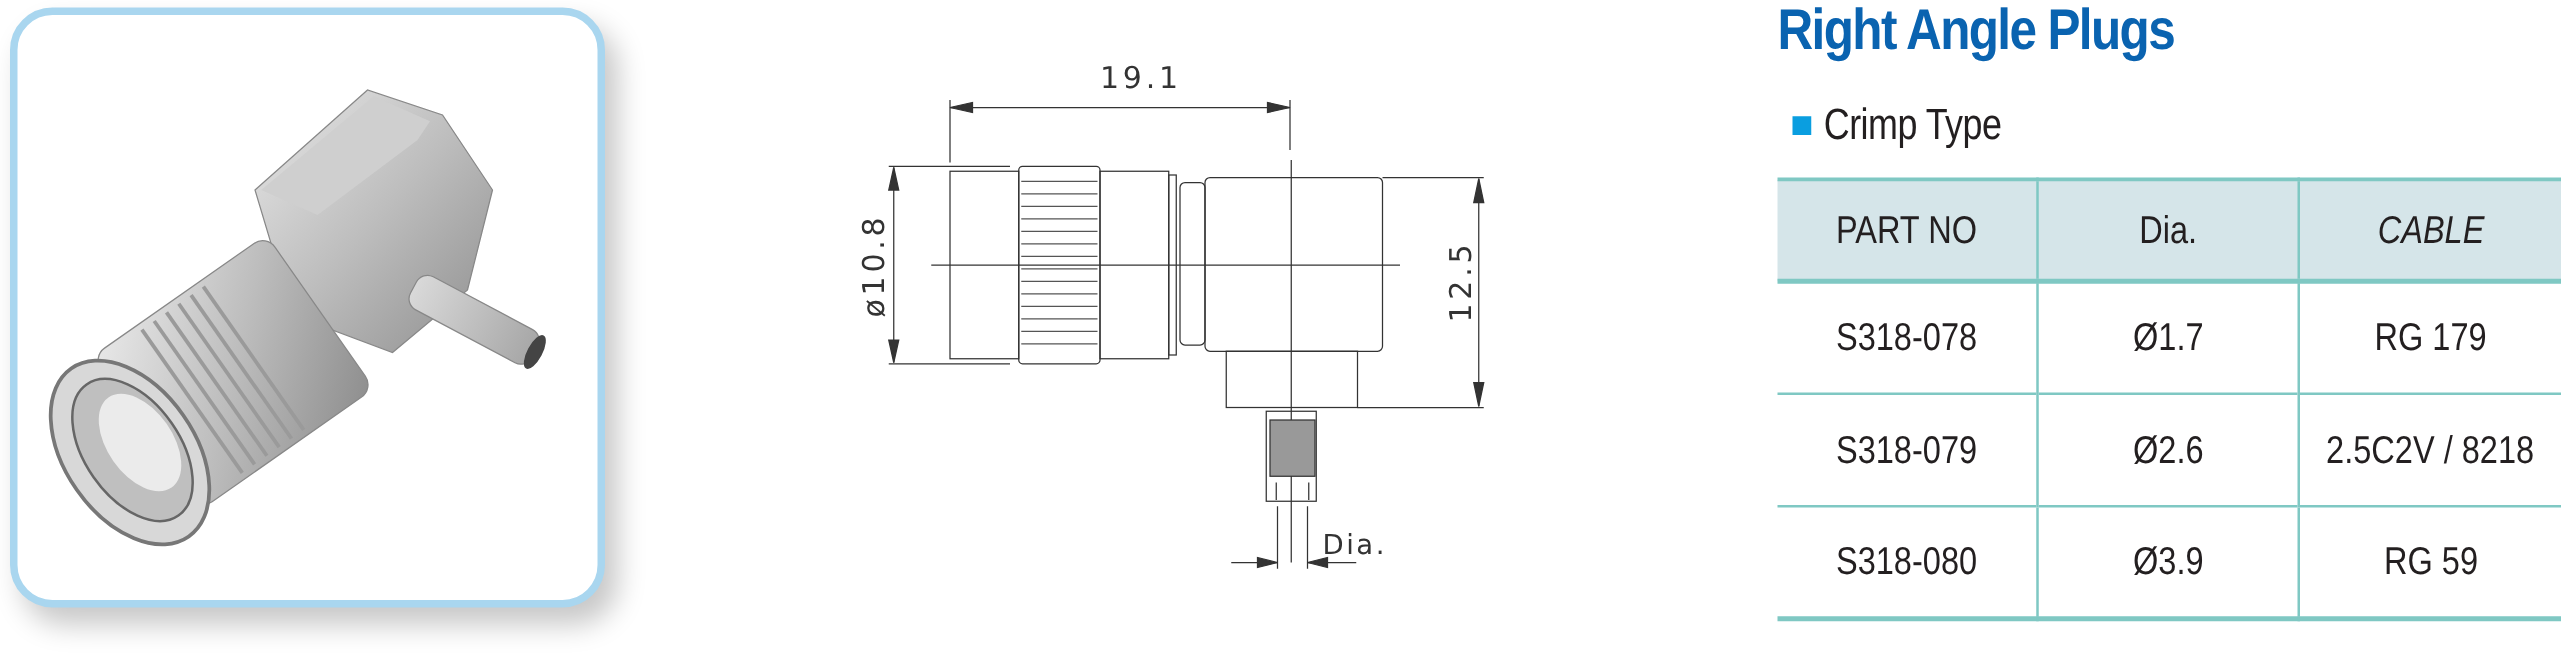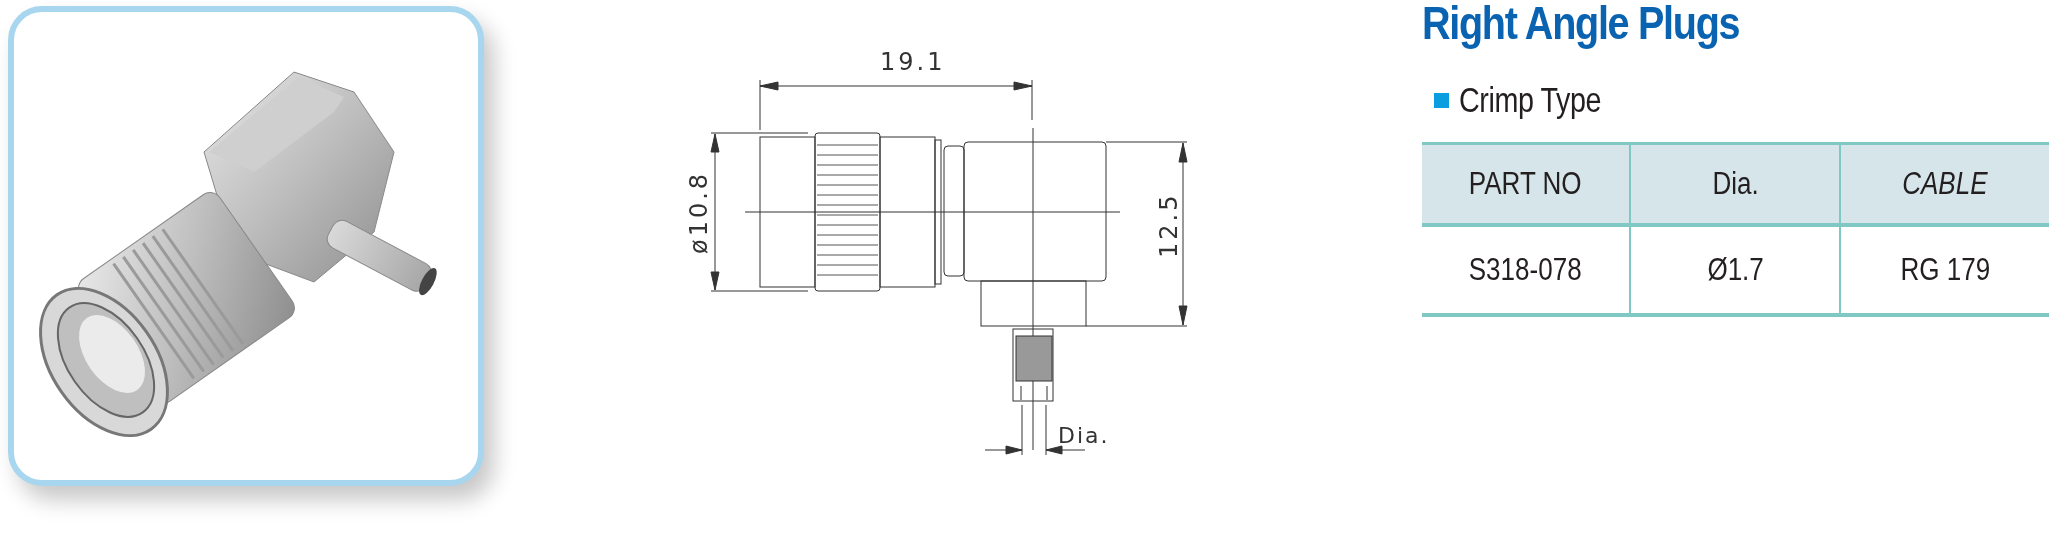--- a/index.html
+++ b/index.html
@@ -149,14 +149,24 @@
       <th class="col2"><span class="cell-text">Dia.</span></th>
       <th class="col3"><span class="cell-text">CABLE</span></th>
     </tr>
   </thead>
   <tbody>
     <tr>
       <td><span class="cell-text">S318-078</span></td>
       <td><span class="cell-text">Ø1.7</span></td>
       <td><span class="cell-text">RG 179</span></td>
     </tr>
+    <tr>
+      <td><span class="cell-text">S318-079</span></td>
+      <td><span class="cell-text">Ø2.6</span></td>
+      <td><span class="cell-text">2.5C2V / 8218</span></td>
+    </tr>
+    <tr>
+      <td><span class="cell-text">S318-080</span></td>
+      <td><span class="cell-text">Ø3.9</span></td>
+      <td><span class="cell-text">RG 59</span></td>
+    </tr>
   </tbody>
 </table>
 
 </body></html>

